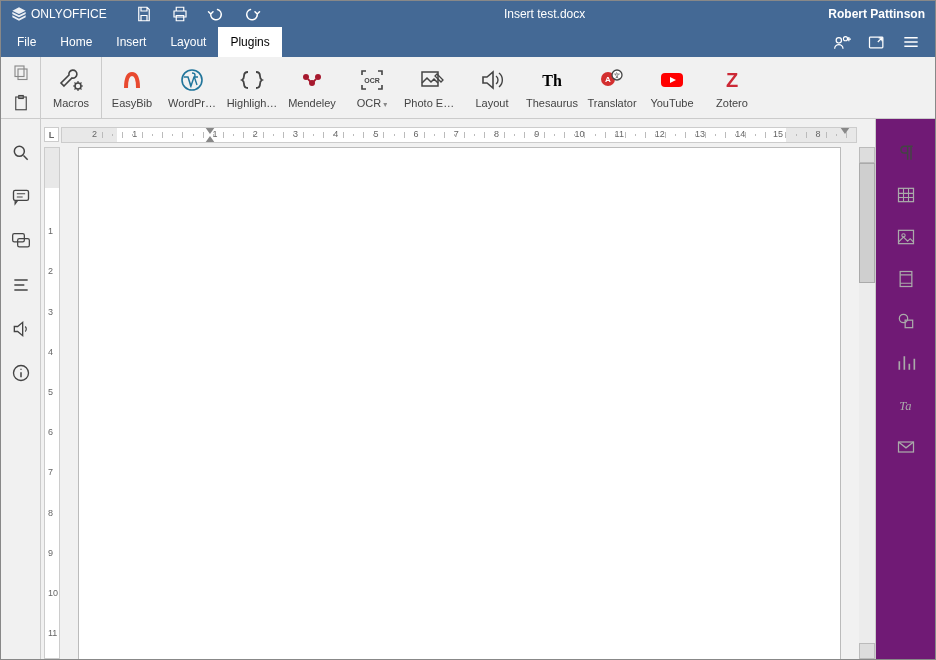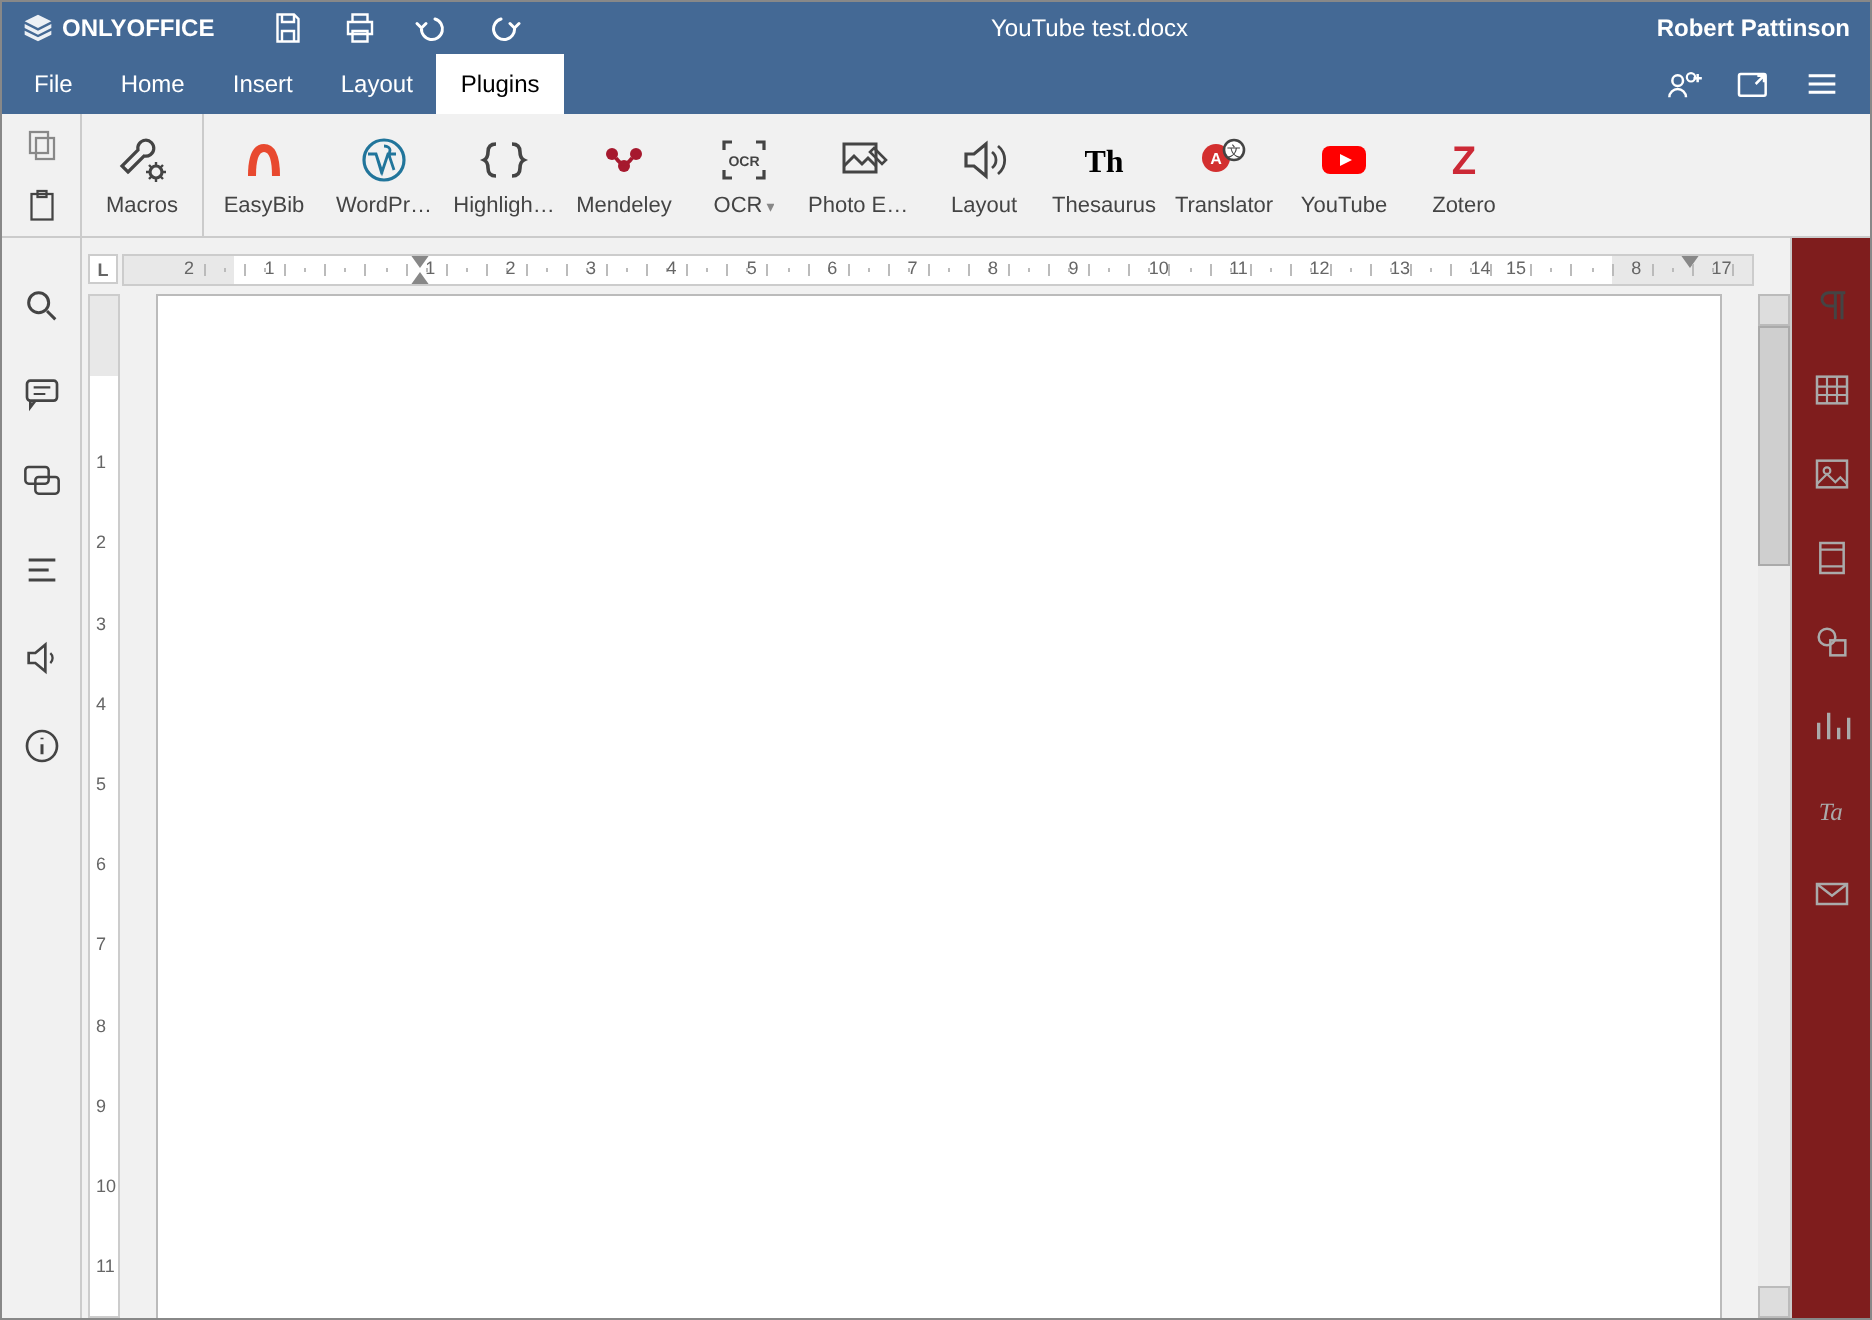--- a/index.html
+++ b/index.html
@@ -1,19 +1,19 @@
 <!DOCTYPE html>
 <html><head>
 <meta charset="utf-8">
 <style>
 * { margin: 0; padding: 0; box-sizing: border-box; }
 body { font-family: Arial, Helvetica, sans-serif; font-size: 11px; overflow: hidden; background: #fff; width: 936px; height: 660px; border: 1px solid #888; }
 
 .titlebar { background: #446995; height: 26px; display: flex; align-items: center; color: #fff; padding: 0 10px; }
-.titlebar .logo { display: flex; align-items: center; gap: 4px; font-weight: bold; font-size: 12px; }
+.titlebar .logo { display: flex; align-items: center; gap: 4px; font-weight: normal; font-size: 12px; }
 .titlebar .logo-icon { width: 16px; height: 16px; }
 .titlebar .qat { display: flex; gap: 18px; margin-left: 28px; }
 .titlebar .qat .icon { width: 18px; height: 18px; cursor: pointer; }
 .titlebar .doc-title { flex: 1; text-align: center; font-size: 12px; }
 .titlebar .user { font-size: 12px; font-weight: bold; }
 
 .menubar { background: #446995; height: 30px; display: flex; align-items: center; color: #fff; padding: 0 4px; }
 .menubar .tab { padding: 0 12px; height: 30px; display: flex; align-items: center; cursor: pointer; font-size: 12px; }
 .menubar .tab.active { background: #fff; color: #000000; }
 .menubar .spacer { flex: 1; }
@@ -46,21 +46,21 @@
 .v-ruler { width: 16px; background: #fff; border: 1px solid #ccc; margin-left: 3px; position: relative; overflow: hidden; }
 .v-ruler .margin { position: absolute; left: 0; right: 0; top: 0; height: 40px; background: #e8e8e8; }
 .v-ruler .num { position: absolute; left: 3px; font-size: 9px; color: #666; }
 .page-wrap { flex: 1; overflow: auto; padding: 0 18px 10px 18px; }
 .page { background: #fff; border: 1px solid #bbb; min-height: 900px; margin: 0 auto; width: 100%; }
 .vscroll { width: 16px; background: #ececec; display: flex; flex-direction: column; }
 .vscroll .arrow { height: 16px; background: #ddd; border: 1px solid #bbb; cursor: pointer; }
 .vscroll .thumb { flex: 0 0 120px; background: #cfcfcf; border: 1px solid #aaa; margin-top: 0; }
 .vscroll .track { flex: 1; }
 
-.right-sidebar { width: 40px; background: #7f1d1d; border-left: 1px solid #cbcbcb; display: flex; flex-direction: column; align-items: center; padding-top: 24px; gap: 22px; }
+.right-sidebar { width: 60px; background: #701a75; border-left: 1px solid #cbcbcb; display: flex; flex-direction: column; align-items: center; padding-top: 24px; gap: 22px; }
 .right-sidebar .sbtn { width: 20px; height: 20px; cursor: pointer; color: #aaa; }
 .right-sidebar .sbtn.active { color: #444; }
 
 svg { display: block; }
 </style>
 </head>
 <body>
 
 <div class="titlebar">
   <div class="logo">
@@ -76,21 +76,21 @@
     <svg class="icon" viewBox="0 0 24 24">
         <path fill="none" stroke="#fff" stroke-width="1.6" d="M7 3h10v5H7z M4 8h16v8H4z M7 14h10v7H7z"></path>
       </svg>
     <svg class="icon" viewBox="0 0 24 24">
         <path fill="none" stroke="#fff" stroke-width="2" d="M14 6 A7 7 0 1 1 5 12 M5 12 L2 9 M5 12 L8 9" stroke-linecap="round"></path>
       </svg>
     <svg class="icon" viewBox="0 0 24 24">
         <path fill="none" stroke="#fff" stroke-width="2" d="M10 6 A7 7 0 1 0 19 12 M19 12 L22 9 M19 12 L16 9" stroke-linecap="round"></path>
       </svg>
   </div>
-  <div class="doc-title">YouTube test.docx</div>
+  <div class="doc-title">Insert test.docx</div>
   <div class="user">Robert Pattinson</div>
 </div>
 
 <div class="menubar">
   <div class="tab">File</div>
   <div class="tab">Home</div>
   <div class="tab">Insert</div>
   <div class="tab">Layout</div>
   <div class="tab active">Plugins</div>
   <div class="spacer"></div>
@@ -358,21 +358,21 @@
           <span class="num" style="left: 633px;">13</span>
           <div style="position: absolute; top: 4px; bottom: 4px; width: 1px; background: rgb(187, 187, 187); left: 643.05px;"></div>
           <div style="position: absolute; top: 6px; bottom: 6px; width: 1px; background: rgb(187, 187, 187); left: 653.1px;"></div>
           <div style="position: absolute; top: 4px; bottom: 4px; width: 1px; background: rgb(187, 187, 187); left: 663.15px;"></div>
           <div style="position: absolute; top: 6px; bottom: 6px; width: 1px; background: rgb(187, 187, 187); left: 673.2px;"></div>
           <span class="num" style="left: 673.2px;">14</span>
           <div style="position: absolute; top: 4px; bottom: 4px; width: 1px; background: rgb(187, 187, 187); left: 683.25px;"></div>
           <div style="position: absolute; top: 6px; bottom: 6px; width: 1px; background: rgb(187, 187, 187); left: 693.3px;"></div>
           <div style="position: absolute; top: 4px; bottom: 4px; width: 1px; background: rgb(187, 187, 187); left: 703.35px;"></div>
           <div style="position: absolute; top: 6px; bottom: 6px; width: 1px; background: rgb(187, 187, 187); left: 713.4px;"></div>
-          <span class="num" style="left: 691px;">15</span>
+          <span class="num" style="left: 711px;">15</span>
           <div style="position: absolute; top: 4px; bottom: 4px; width: 1px; background: rgb(187, 187, 187); left: 723.45px;"></div>
           <div style="position: absolute; top: 6px; bottom: 6px; width: 1px; background: rgb(187, 187, 187); left: 733.5px;"></div>
           <div style="position: absolute; top: 4px; bottom: 4px; width: 1px; background: rgb(187, 187, 187); left: 743.55px;"></div>
           <div style="position: absolute; top: 6px; bottom: 6px; width: 1px; background: rgb(187, 187, 187); left: 753.6px;"></div>
           <span class="num" style="left: 753.6px;">8</span>
           <div style="position: absolute; top: 4px; bottom: 4px; width: 1px; background: rgb(187, 187, 187); left: 763.65px;"></div>
           <div style="position: absolute; top: 6px; bottom: 6px; width: 1px; background: rgb(187, 187, 187); left: 773.7px;"></div>
           <div style="position: absolute; top: 4px; bottom: 4px; width: 1px; background: rgb(187, 187, 187); left: 783.75px;"></div>
           <div style="position: absolute; top: 6px; bottom: 6px; width: 1px; background: rgb(187, 187, 187); left: 793.8px;"></div>
           <span class="num" style="left: 793.8px;">17</span>

